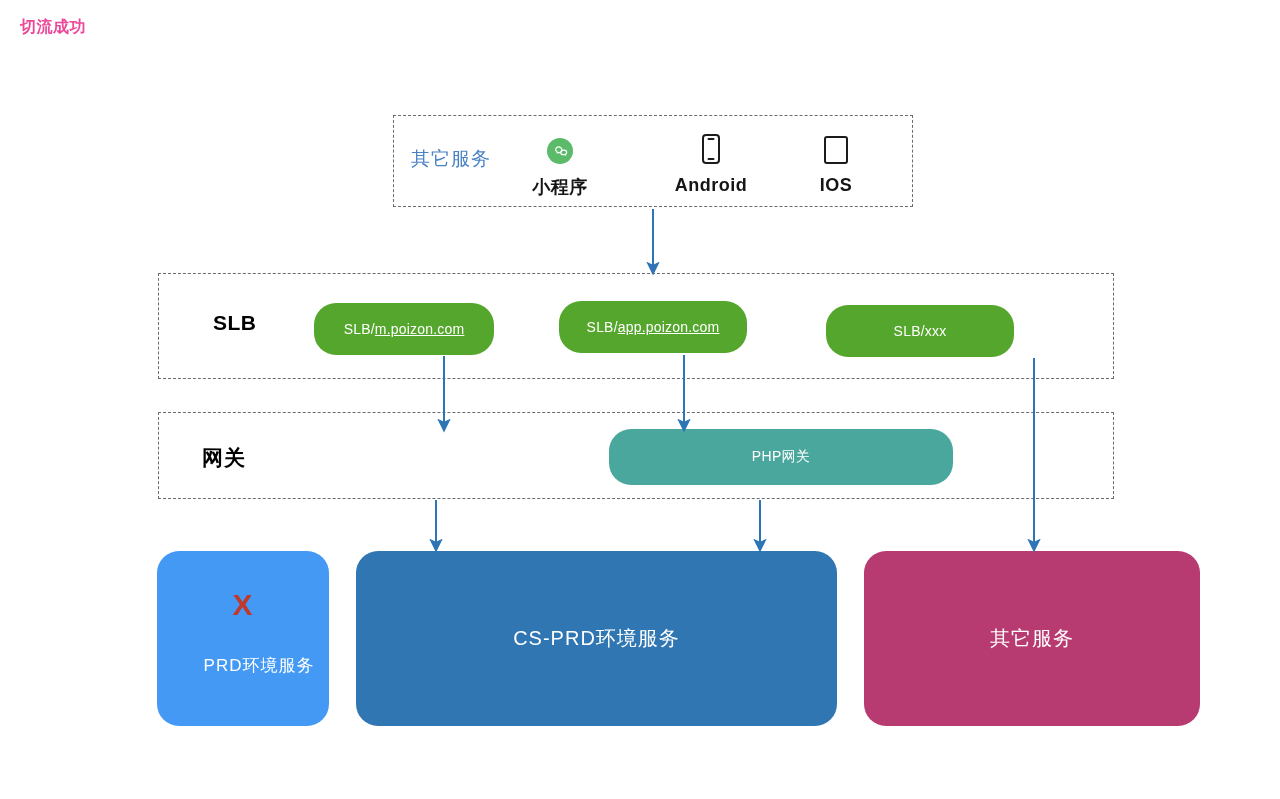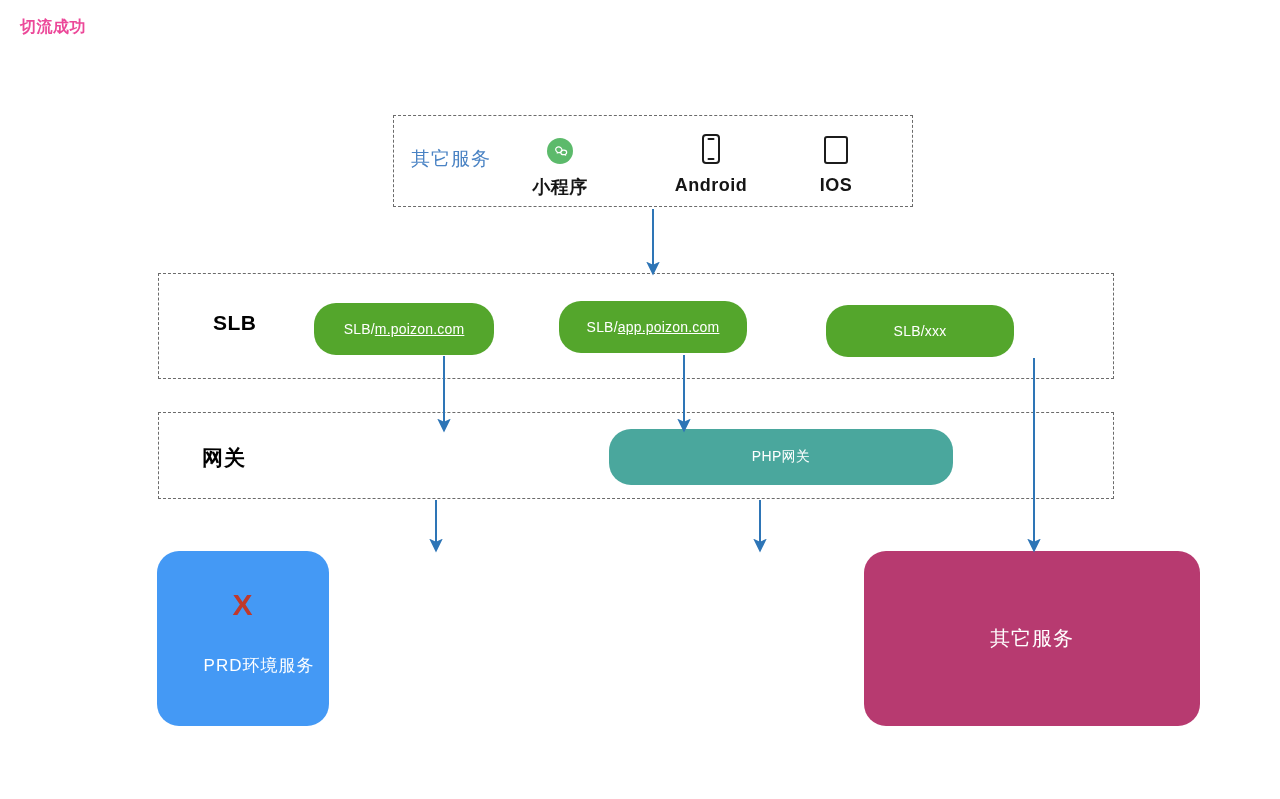--- a/index.html
+++ b/index.html
@@ -271,20 +271,23 @@
 
   <div class="node-box gw-box" id="gw-php">
     <span>PHP网关</span>
   </div>
 
   <div class="node-box service-box" id="svc-prd">
     <span class="x-mark">X</span>
     <span class="svc-label">PRD环境服务</span>
   </div>
 
+  <div class="node-box service-box" id="svc-cs-prd">
+    <span class="svc-label">CS-PRD环境服务</span>
+  </div>
 
   <div class="node-box service-box" id="svc-other">
     <span class="svc-label">其它服务</span>
   </div>
 
   <svg id="arrow-layer" viewBox="0 0 1280 799" width="1280" height="799">
     <defs>
       <marker id="arrowhead" markerWidth="8" markerHeight="8" refX="3.2" refY="4" orient="auto" markerUnits="strokeWidth">
         <path d="M0,0.6 L7,4 L0,7.4 L1.6,4 Z" fill="#2e75b6"></path>
       </marker>

